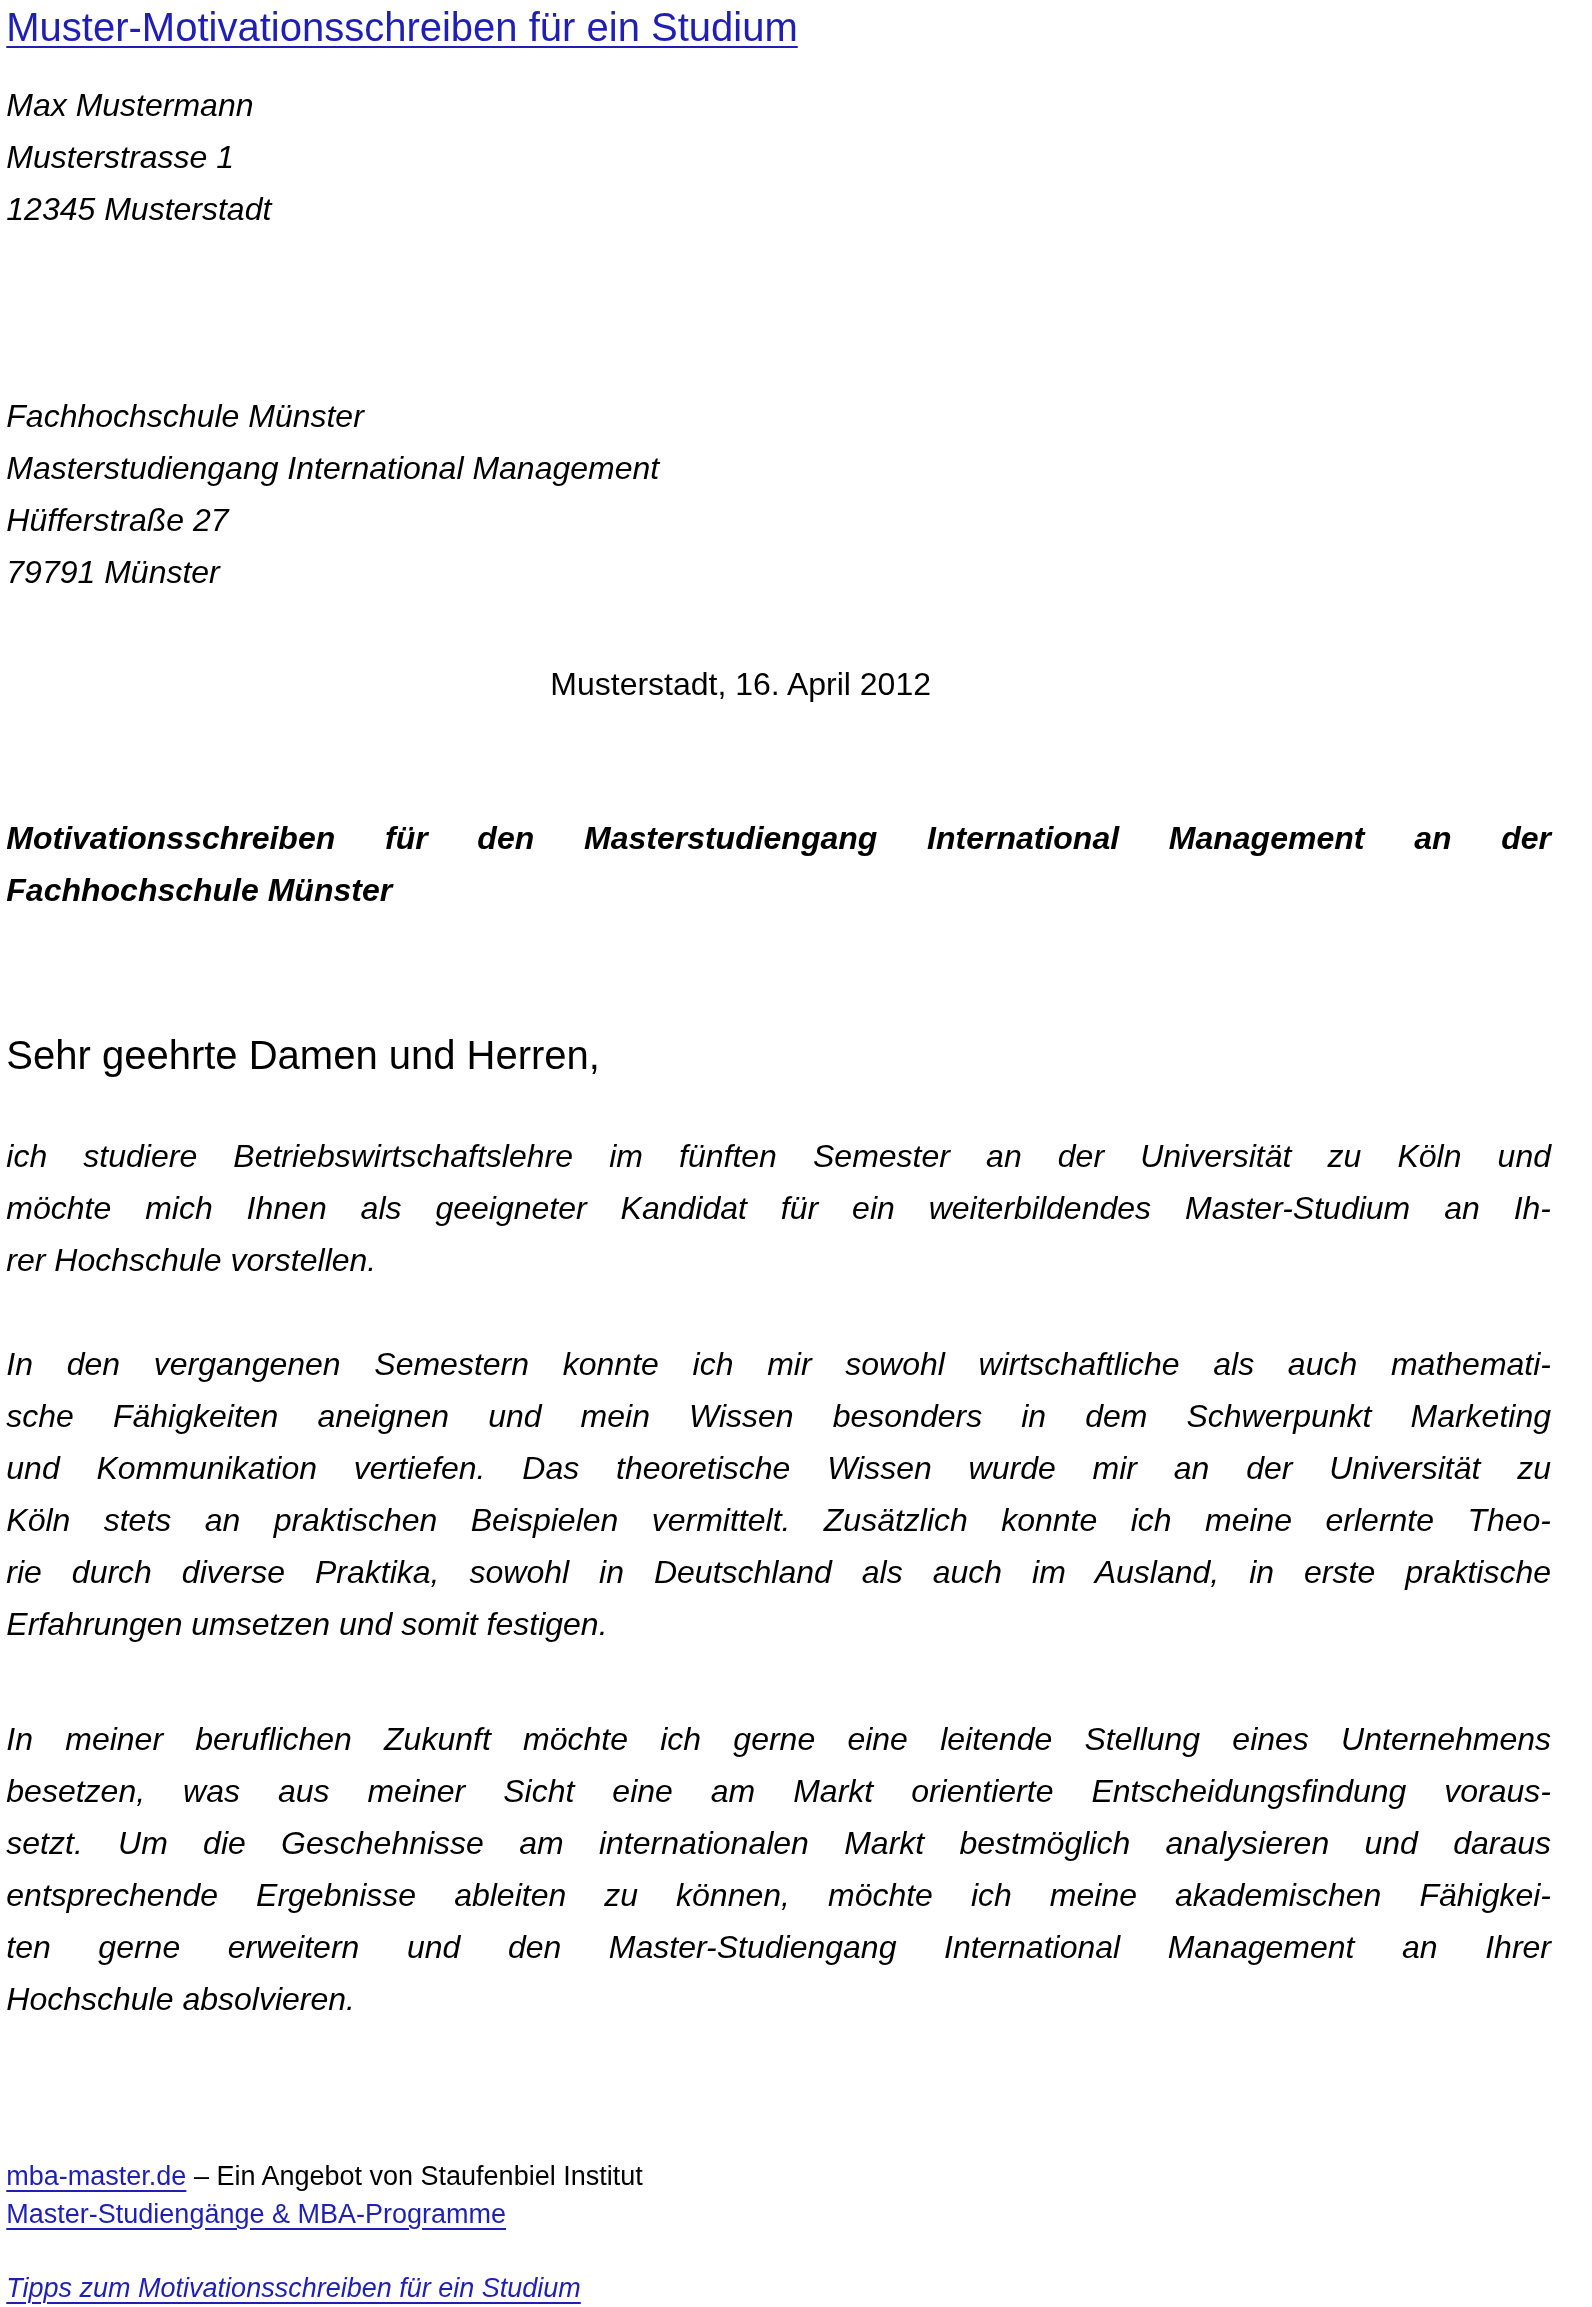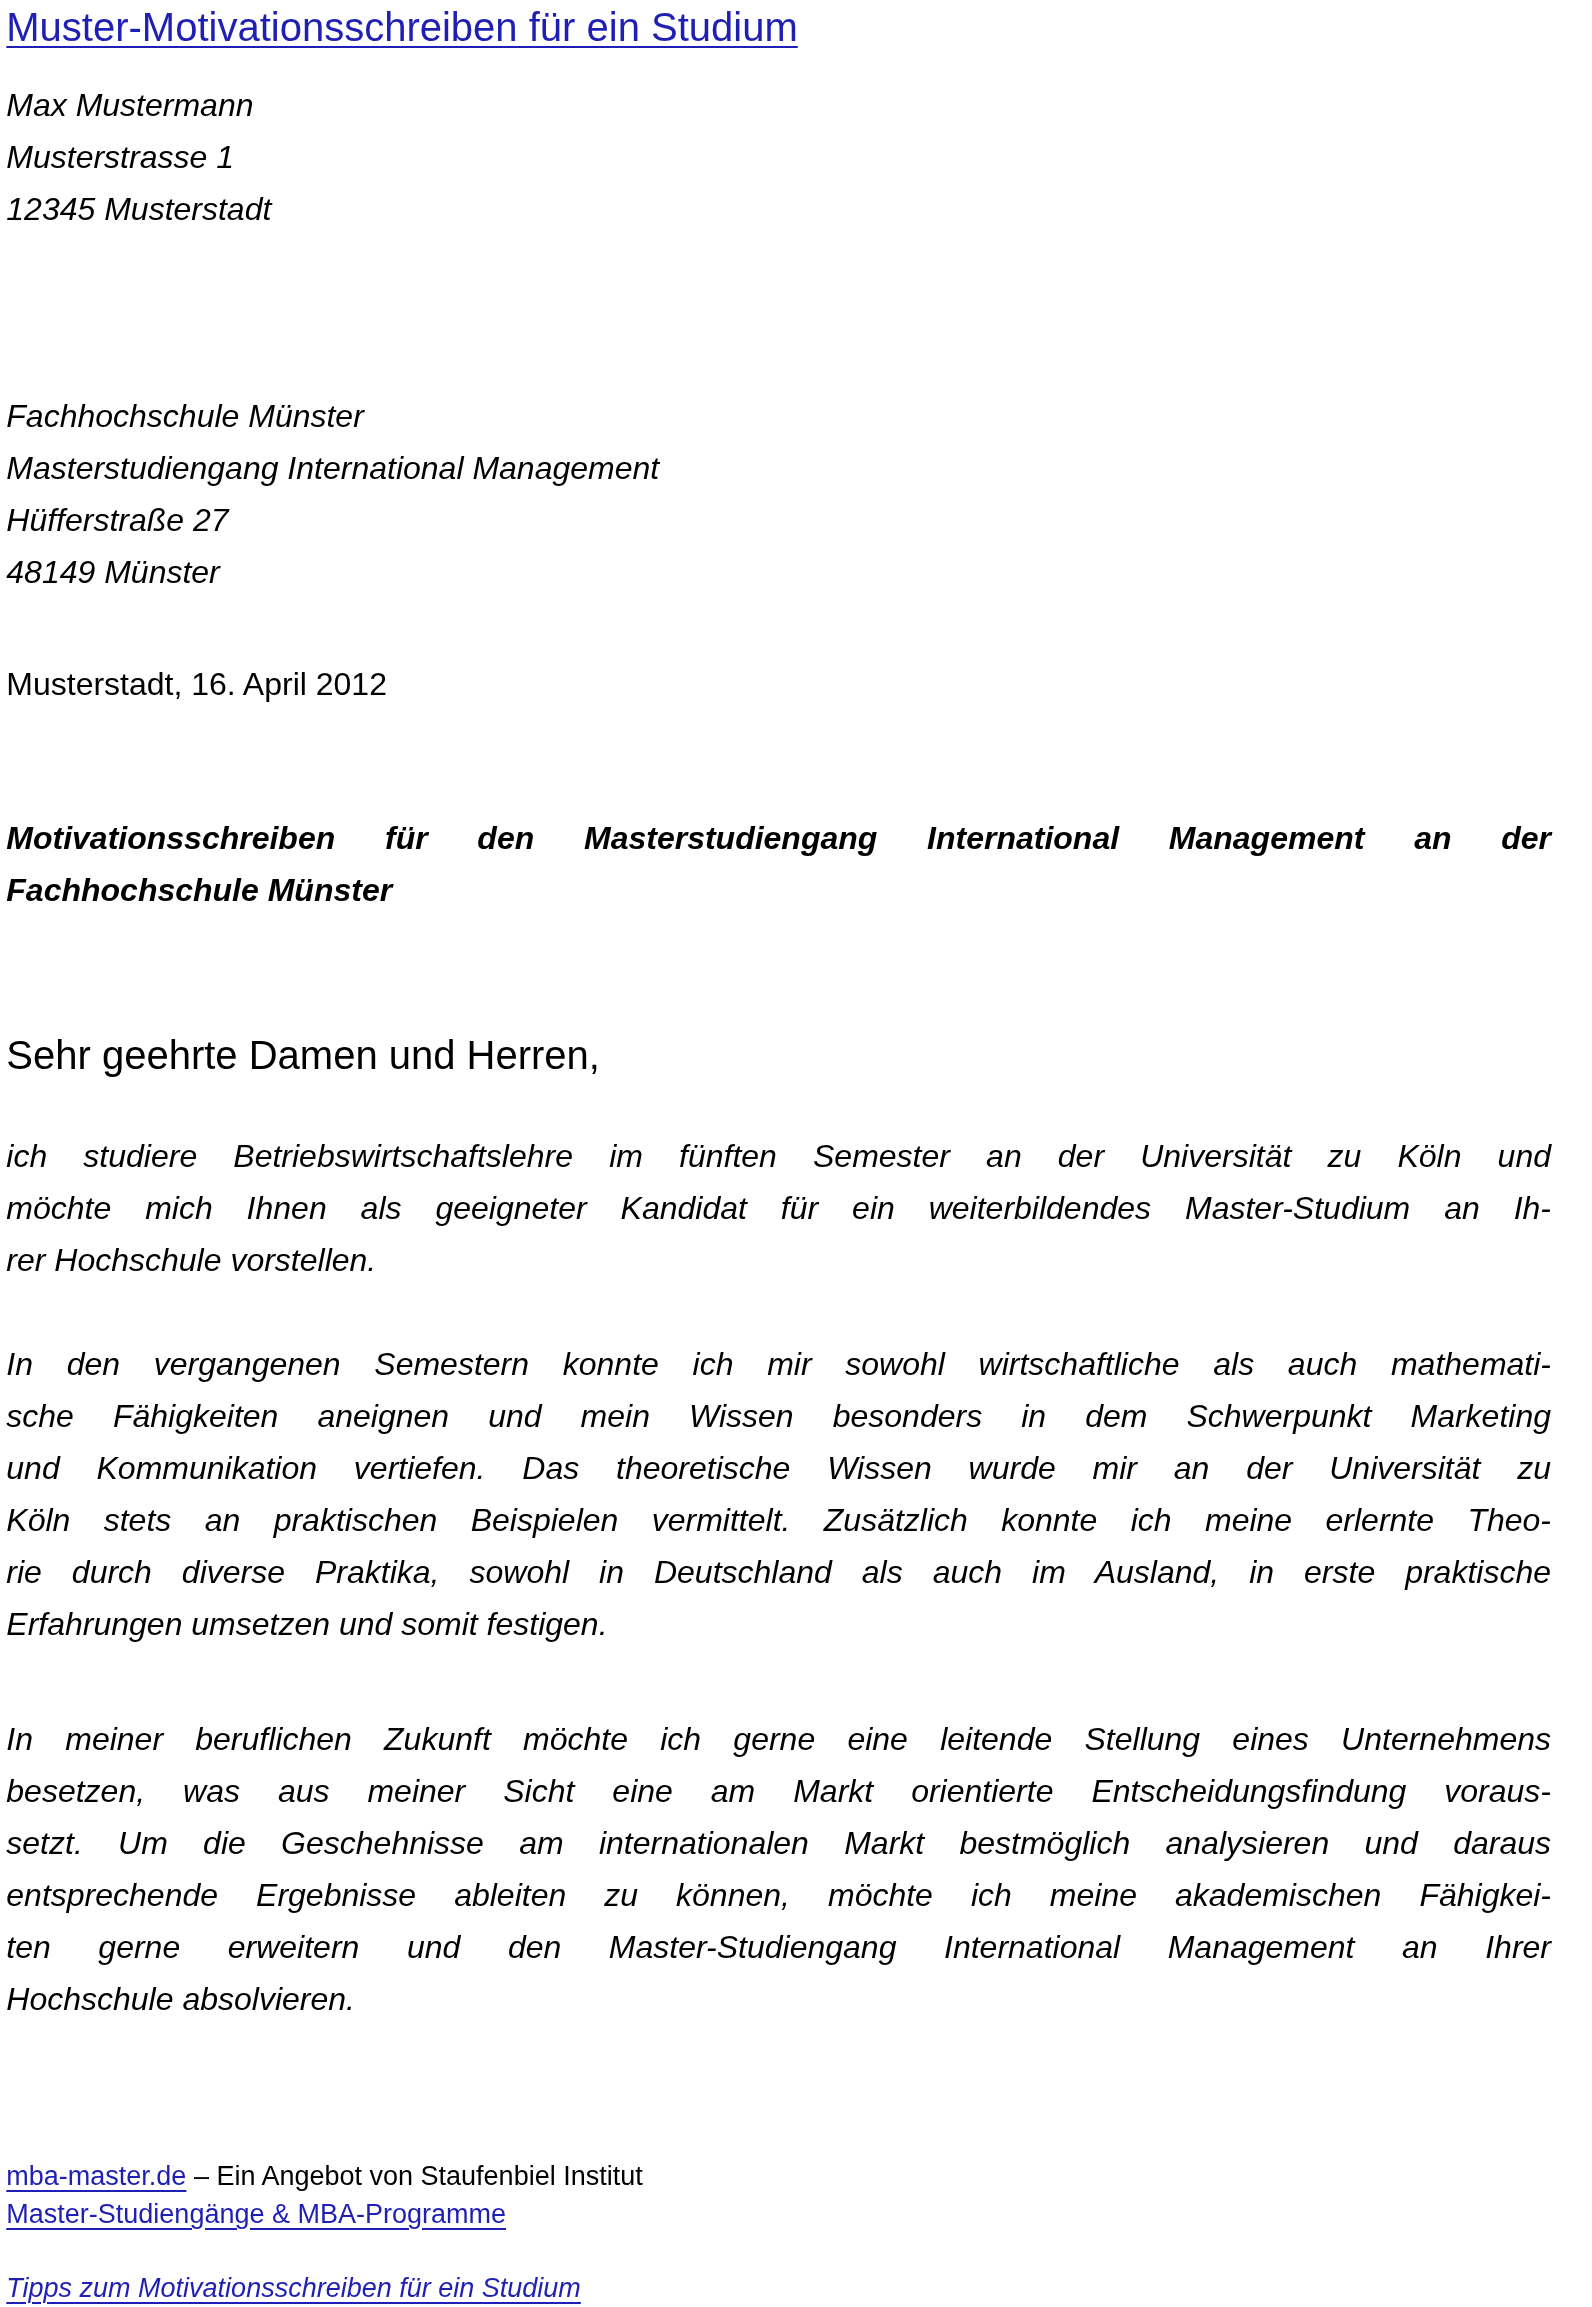--- a/index.html
+++ b/index.html
@@ -44,21 +44,21 @@
   .toplink-row {
     font-size: 40px;
     line-height: 44px;
   }
   .sender    { margin-top: 30px; }
   .recipient { margin-top: 155px; }
   .date-row {
     margin-top: 60px;
     font-size: 32px;
     line-height: 52px;
-    text-align: left;
+    text-align: center;
     padding-right: 76px;
   }
   .subject {
     margin-top: 102px;
     font-weight: 700;
   }
   .salutation {
     margin-top: 113px;
     font-size: 40px;
     line-height: 52px;
@@ -86,21 +86,21 @@
   <div class="sender">
       <div class="ln">Max Mustermann</div>
       <div class="ln">Musterstrasse 1</div>
       <div class="ln">12345 Musterstadt</div>
     </div>
 
   <div class="recipient">
       <div class="ln">Fachhochschule Münster</div>
       <div class="ln">Masterstudiengang International Management</div>
       <div class="ln">Hüfferstraße 27</div>
-      <div class="ln">48149 Münster</div>
+      <div class="ln">79791 Münster</div>
     </div>
 
   <div class="date-row">
     <span>Musterstadt, 16. April 2012</span>
   </div>
 
   <div class="subject justify">
       <div class="ln">Motivationsschreiben für den Masterstudiengang International Management an der</div>
       <div class="ln">Fachhochschule Münster</div>
     </div>

